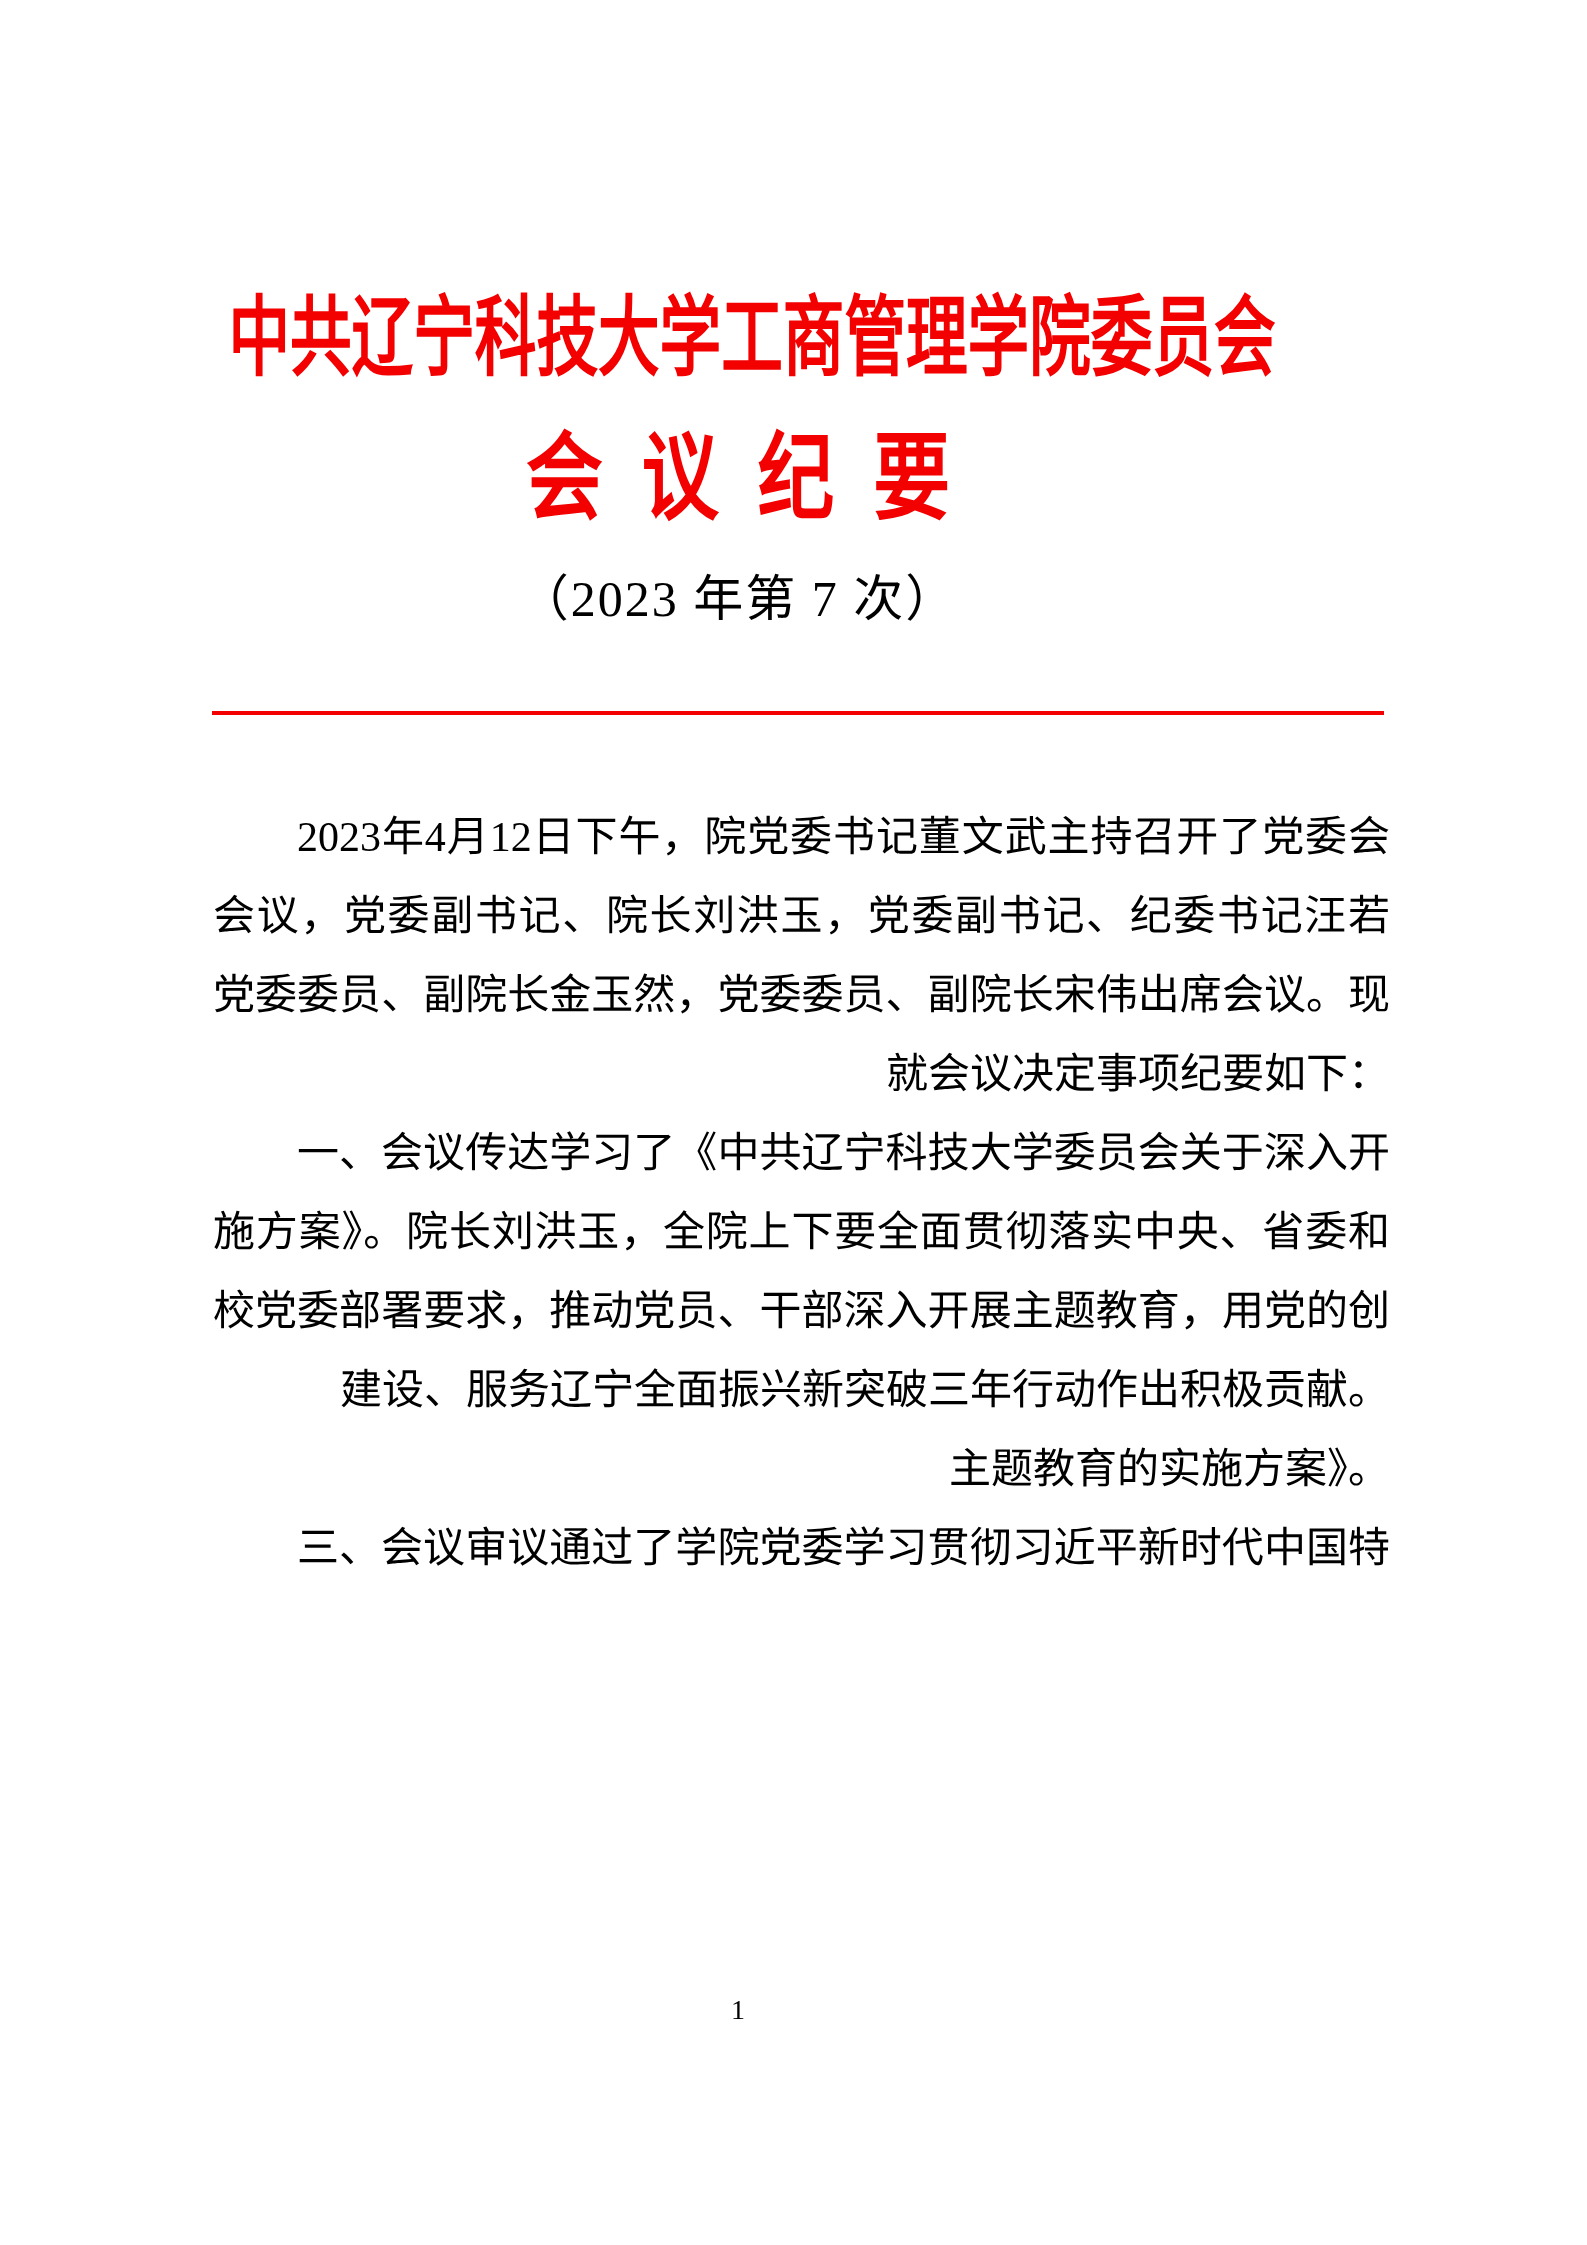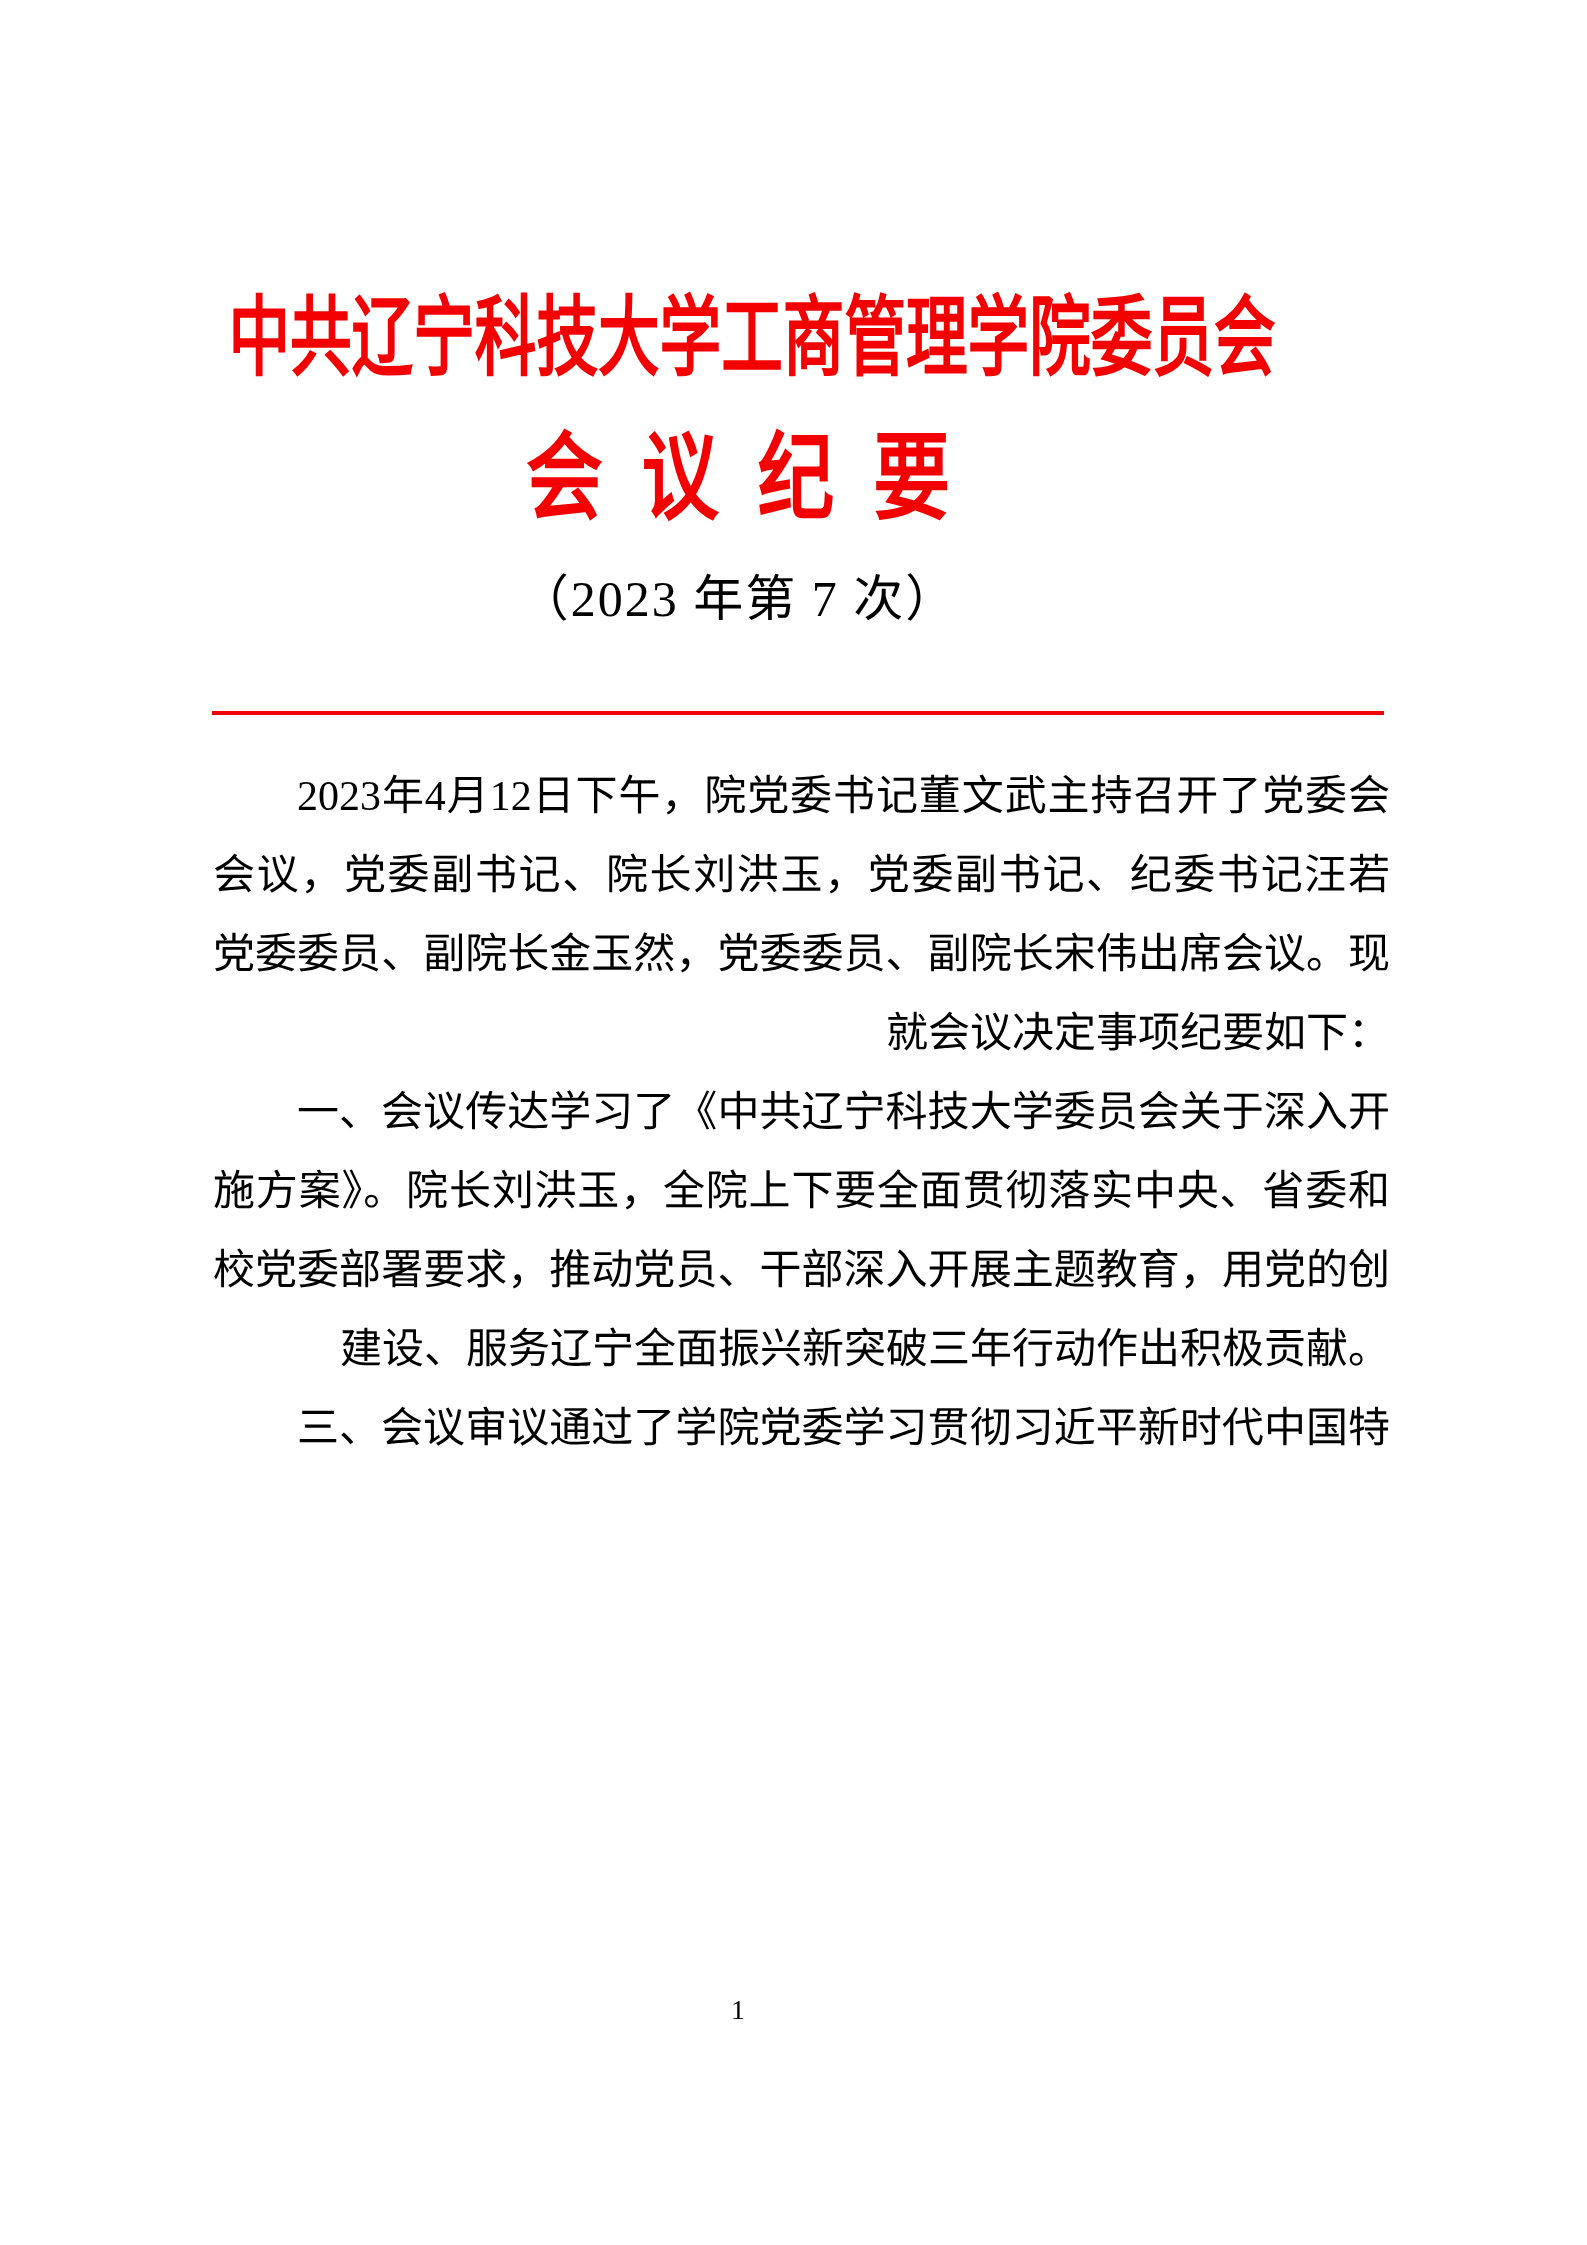--- a/index.html
+++ b/index.html
@@ -67,21 +67,21 @@
     position:absolute;
     top:711px;
     left:212px;
     width:1172px;
     height:4px;
     background:var(--accent-red);
   }
   
   .body-text{
     position:absolute;
-    top:757px;
+    top:798px;
     left:213px;
     width:1177px;
     font-size:42px;
     line-height:79px;
     color:var(--body-text);
   }
   .ln{
     height:79px;
     overflow:hidden;
     white-space:nowrap;
@@ -122,18 +122,19 @@
 
   <main class="body-text">
     <div class="ln j ind">2023年4月12日下午，院党委书记董文武主持召开了党委会</div>
     <div class="ln j">会议，党委副书记、院长刘洪玉，党委副书记、纪委书记汪若水，</div>
     <div class="ln j">党委委员、副院长金玉然，党委委员、副院长宋伟出席会议。现</div>
     <div class="ln">就会议决定事项纪要如下：</div>
     <div class="ln j ind">一、会议传达学习了《中共辽宁科技大学委员会关于深入开</div>
     <div class="ln j">施方案》。院长刘洪玉，全院上下要全面贯彻落实中央、省委和学</div>
     <div class="ln j">校党委部署要求，推动党员、干部深入开展主题教育，用党的创</div>
     <div class="ln">建设、服务辽宁全面振兴新突破三年行动作出积极贡献。</div>
+    <div class="ln">主题教育的实施方案》。</div>
     <div class="ln j ind">三、会议审议通过了学院党委学习贯彻习近平新时代中国特</div>
   </main>
 
   <div class="page-number">1</div>
 
 </div>
 
 </body></html>

